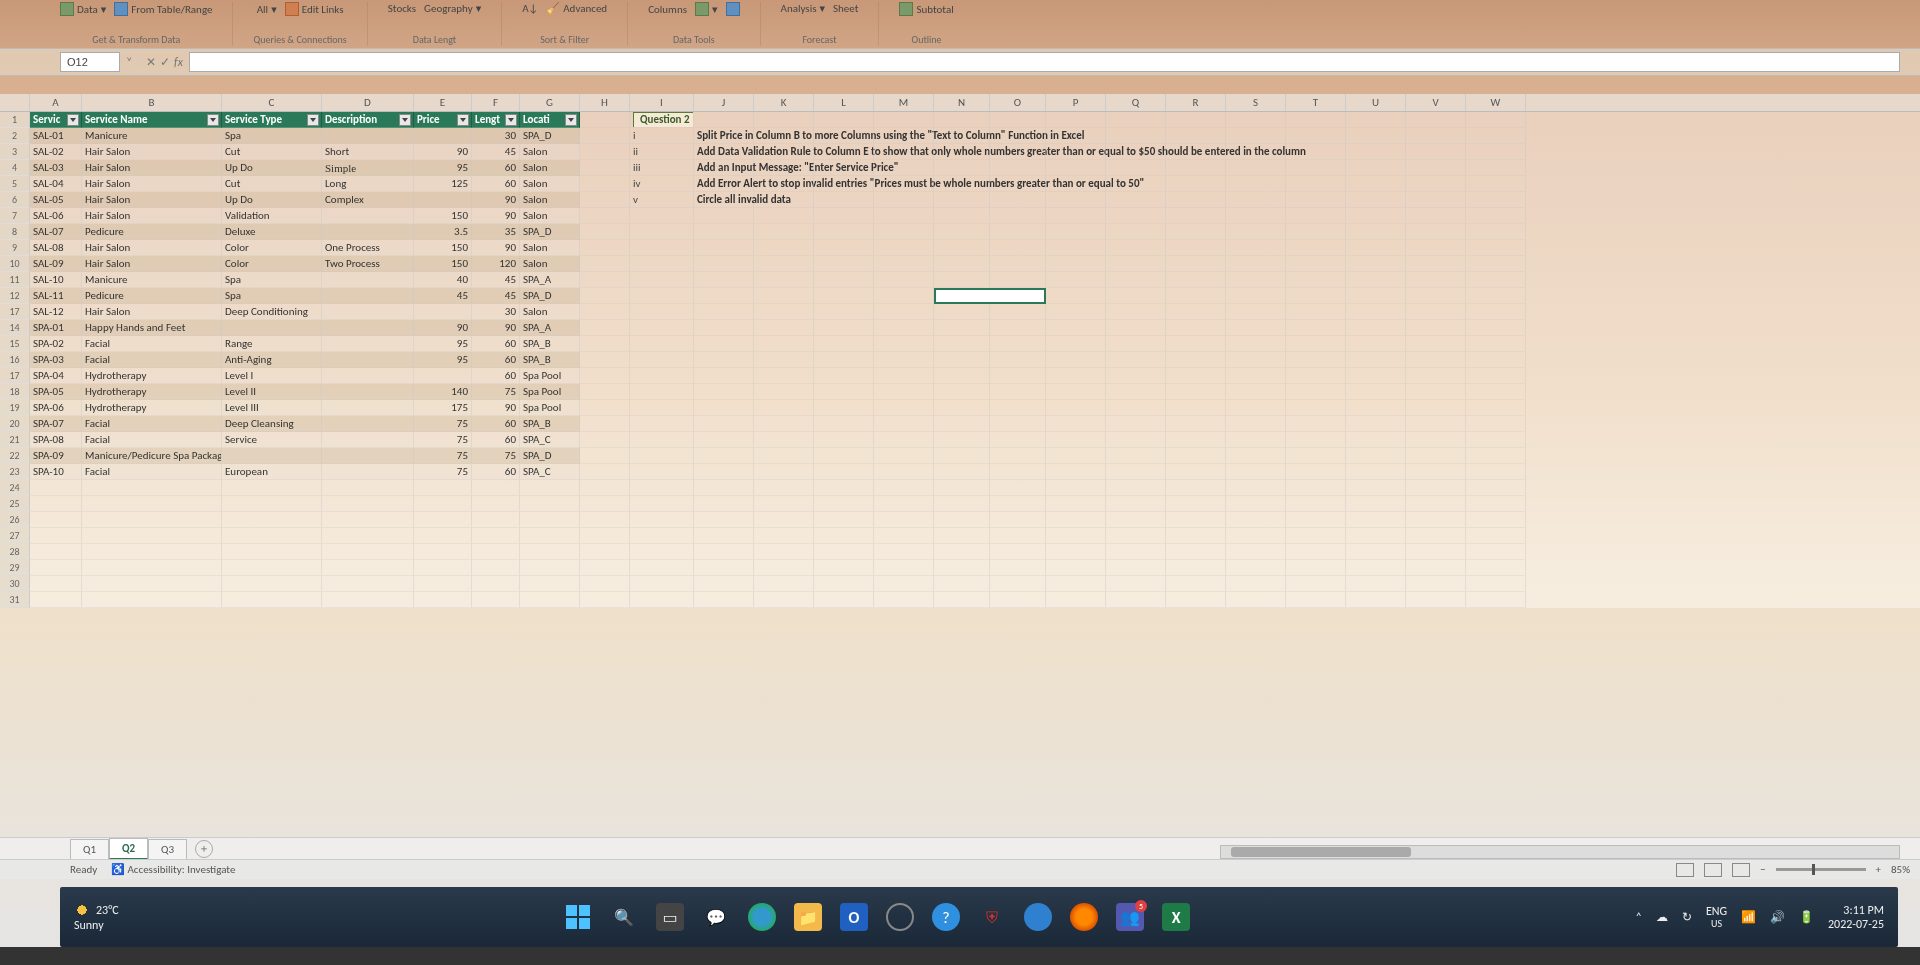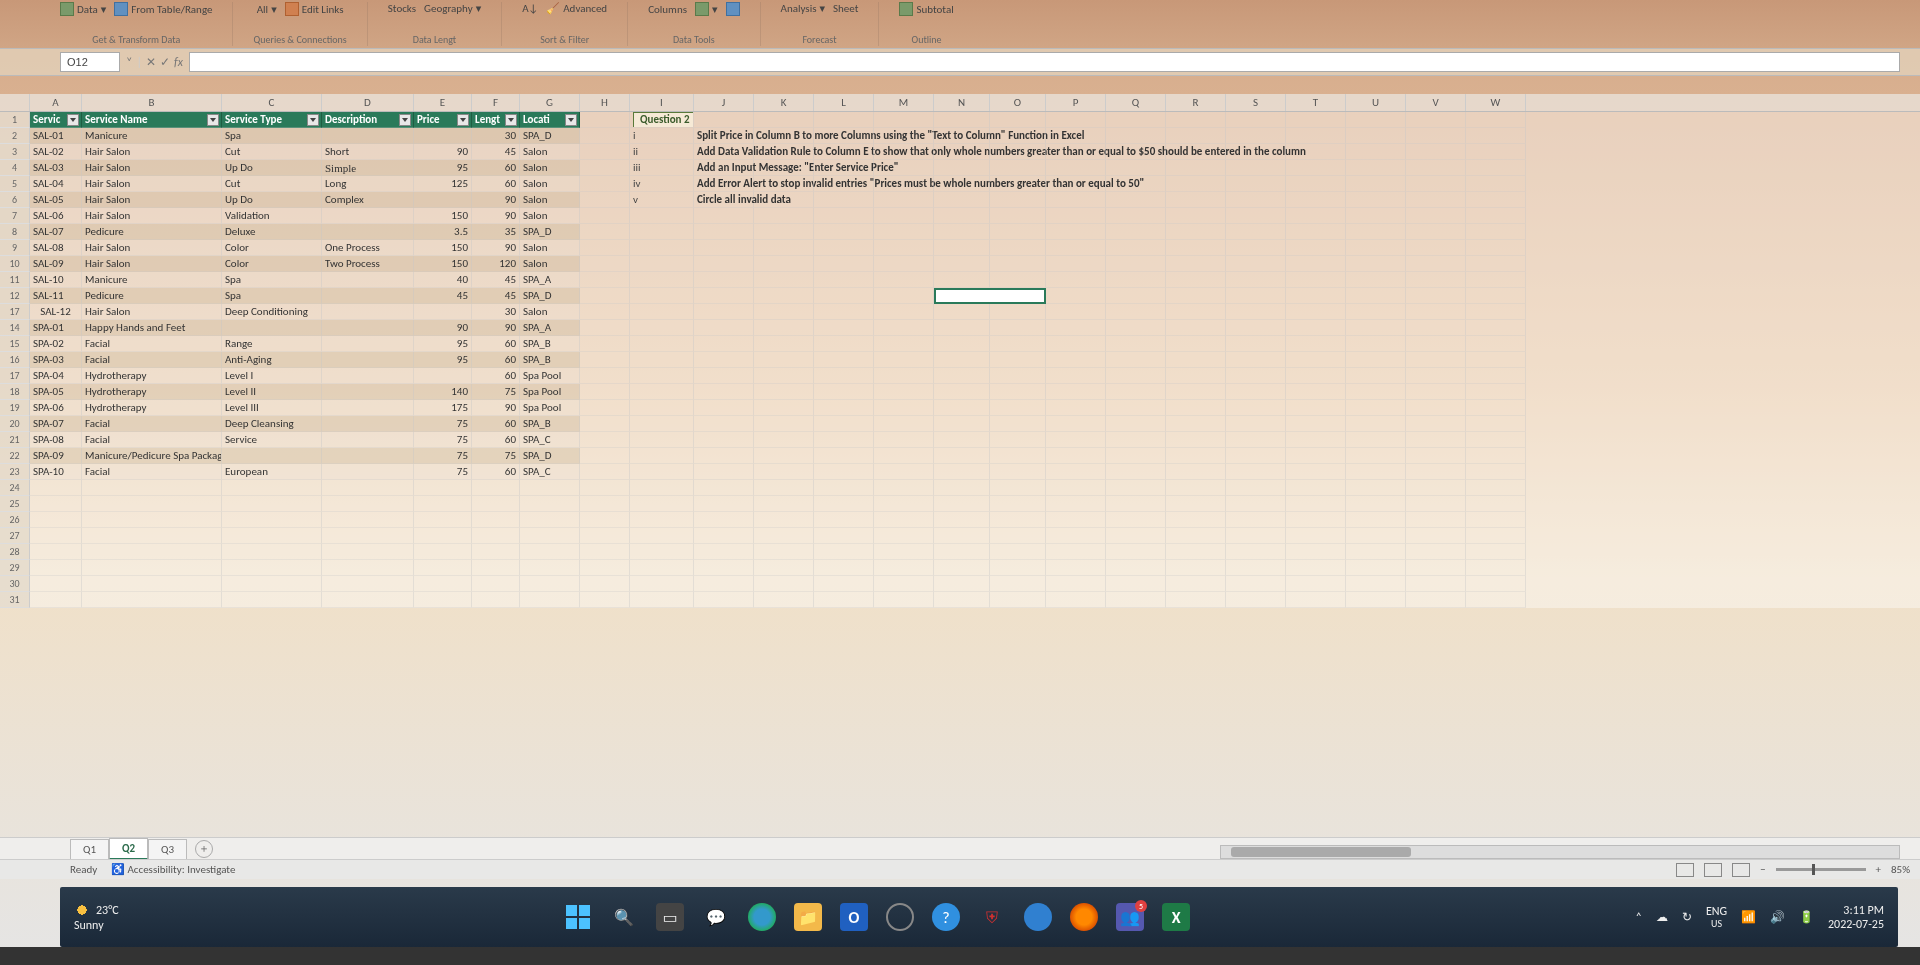--- a/index.html
+++ b/index.html
@@ -607,21 +607,21 @@
         <div class="cell " style="width: 60px;"></div>
         <div class="cell " style="width: 60px;"></div>
         <div class="cell " style="width: 60px;"></div>
         <div class="cell " style="width: 60px;"></div>
         <div class="cell " style="width: 60px;"></div>
         <div class="cell " style="width: 60px;"></div>
         <div class="cell " style="width: 60px;"></div>
       </div>
       <div class="row band-b">
         <div class="rowhdr">17</div>
-        <div class="cell data " style="width: 52px; text-align: center;">SAL-12</div>
+        <div class="cell data " style="width: 52px;">SAL-12</div>
         <div class="cell data " style="width: 140px;">Hair Salon</div>
         <div class="cell data " style="width: 100px;">Deep Conditioning</div>
         <div class="cell data " style="width: 92px;"></div>
         <div class="cell data num" style="width: 58px;"></div>
         <div class="cell data num" style="width: 48px;">30</div>
         <div class="cell data " style="width: 60px;">Salon</div>
         <div class="cell " style="width: 50px;"></div>
         <div class="cell " style="width: 64px;"></div>
         <div class="cell " style="width: 60px;"></div>
         <div class="cell " style="width: 60px;"></div>

